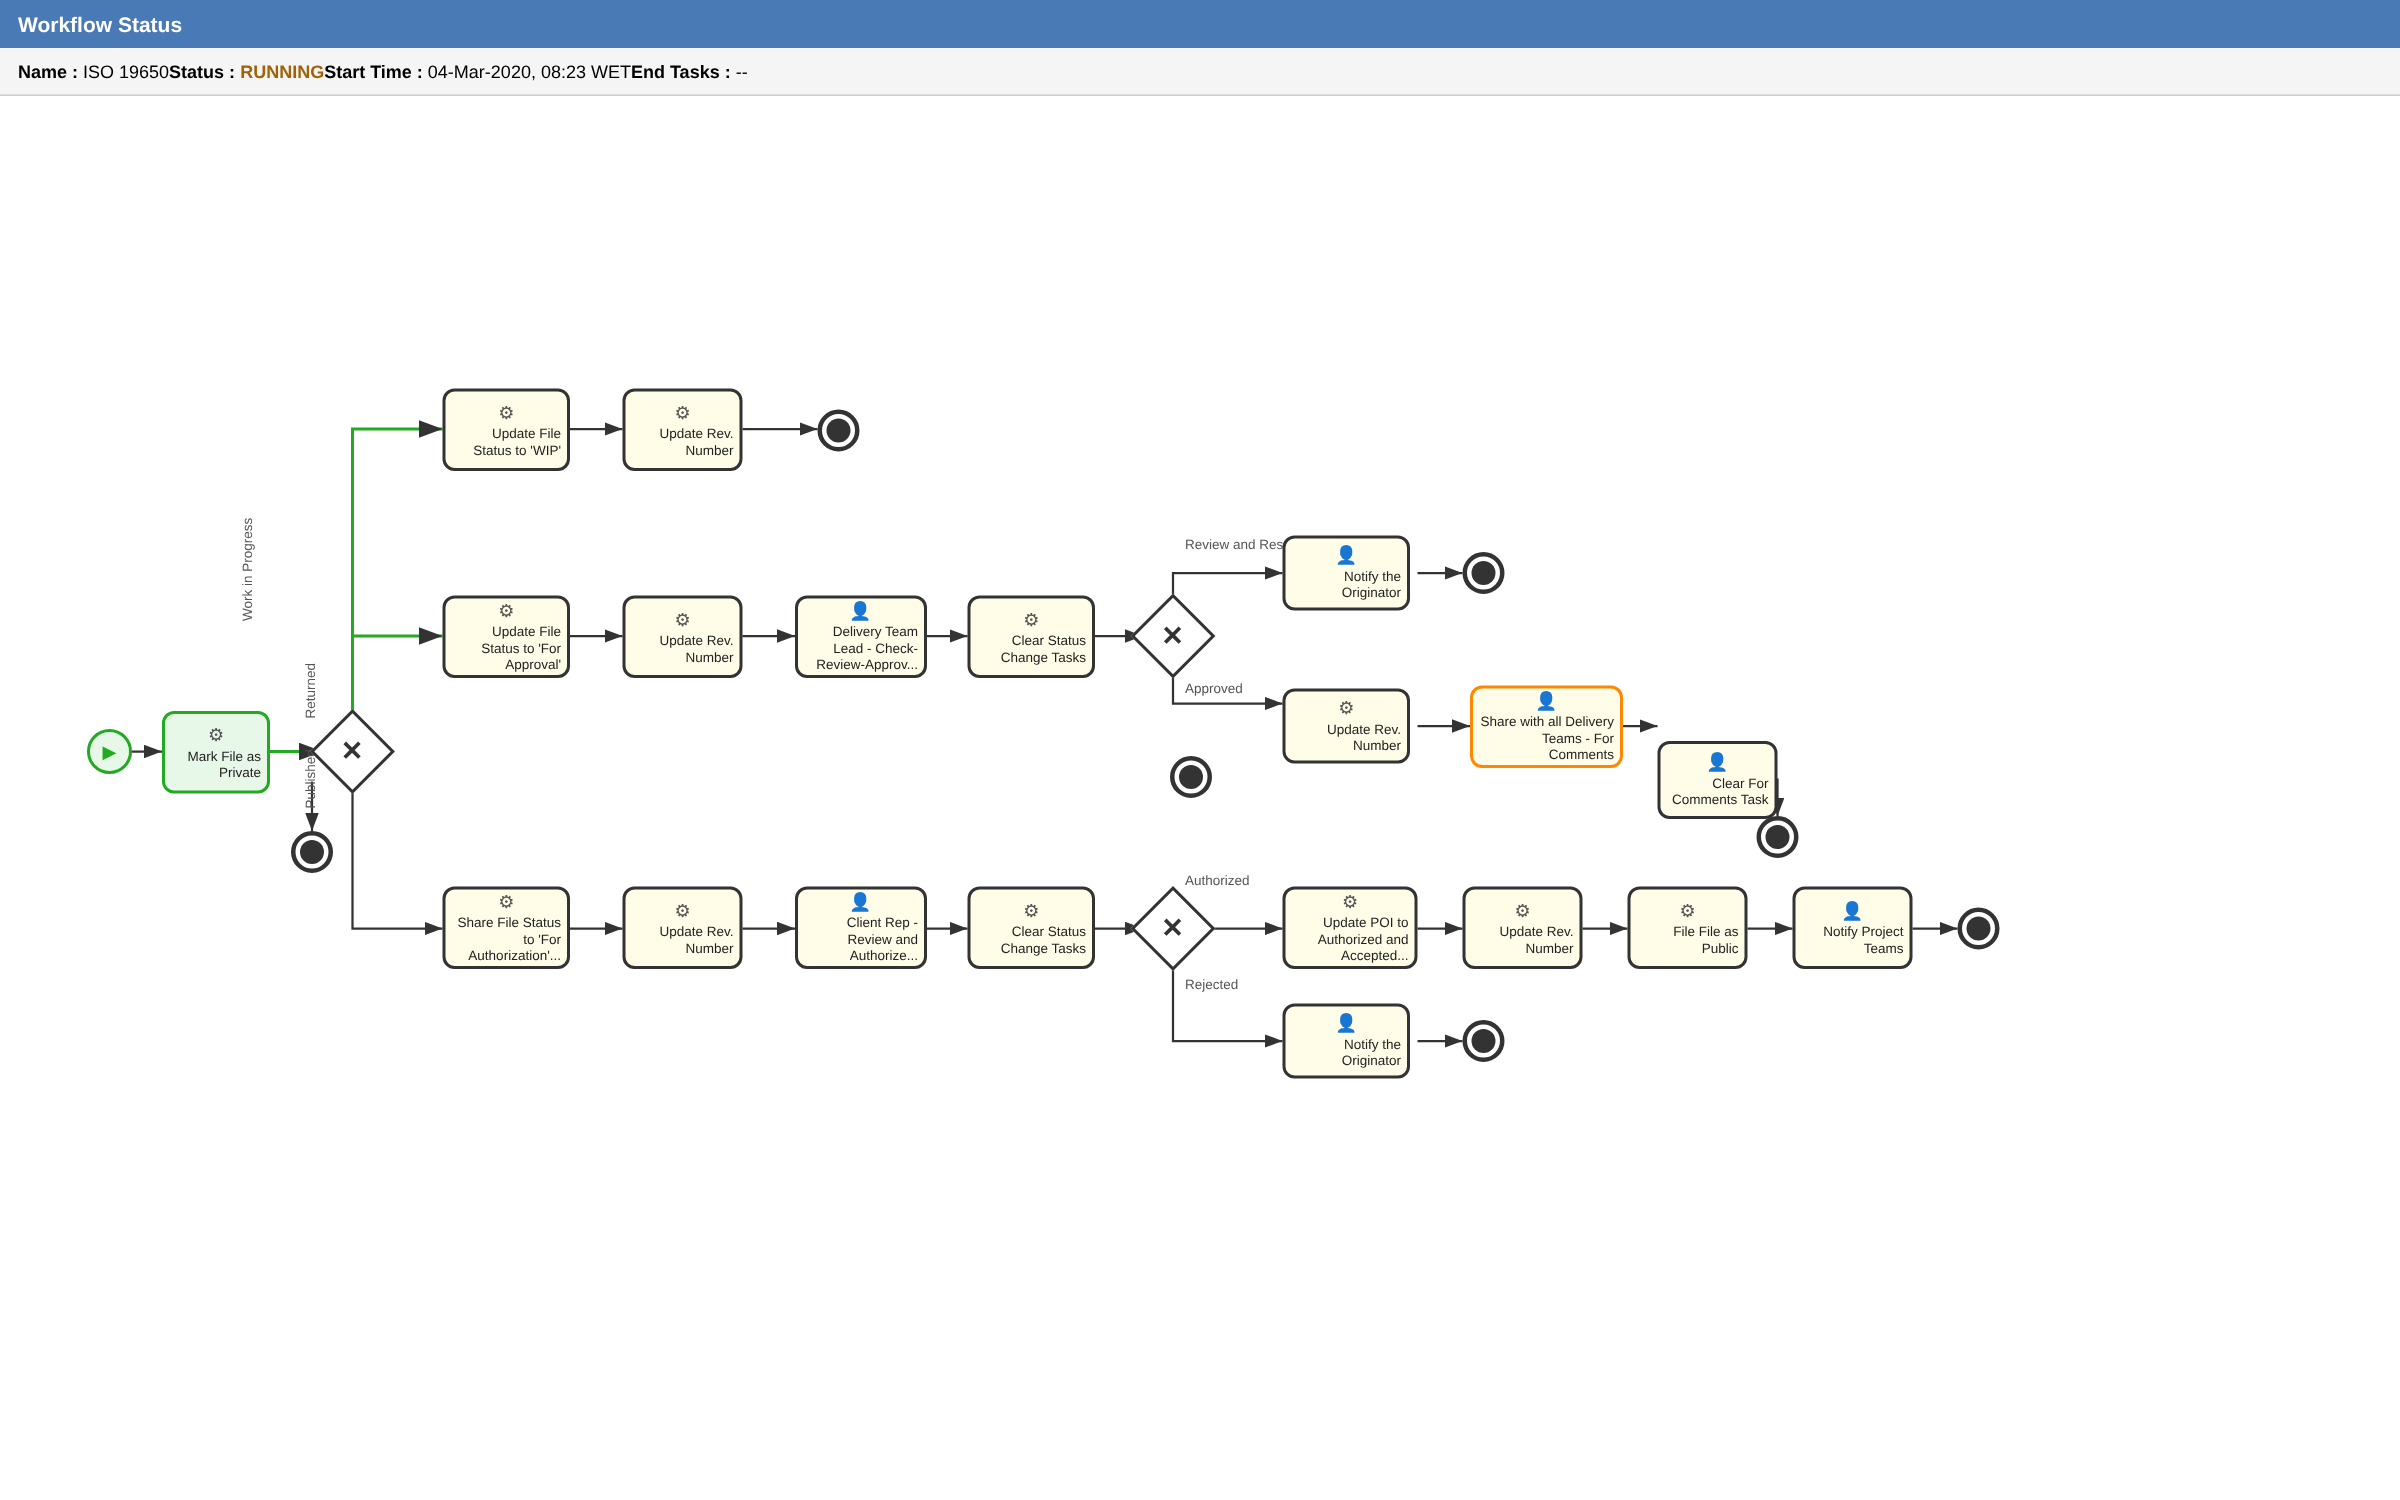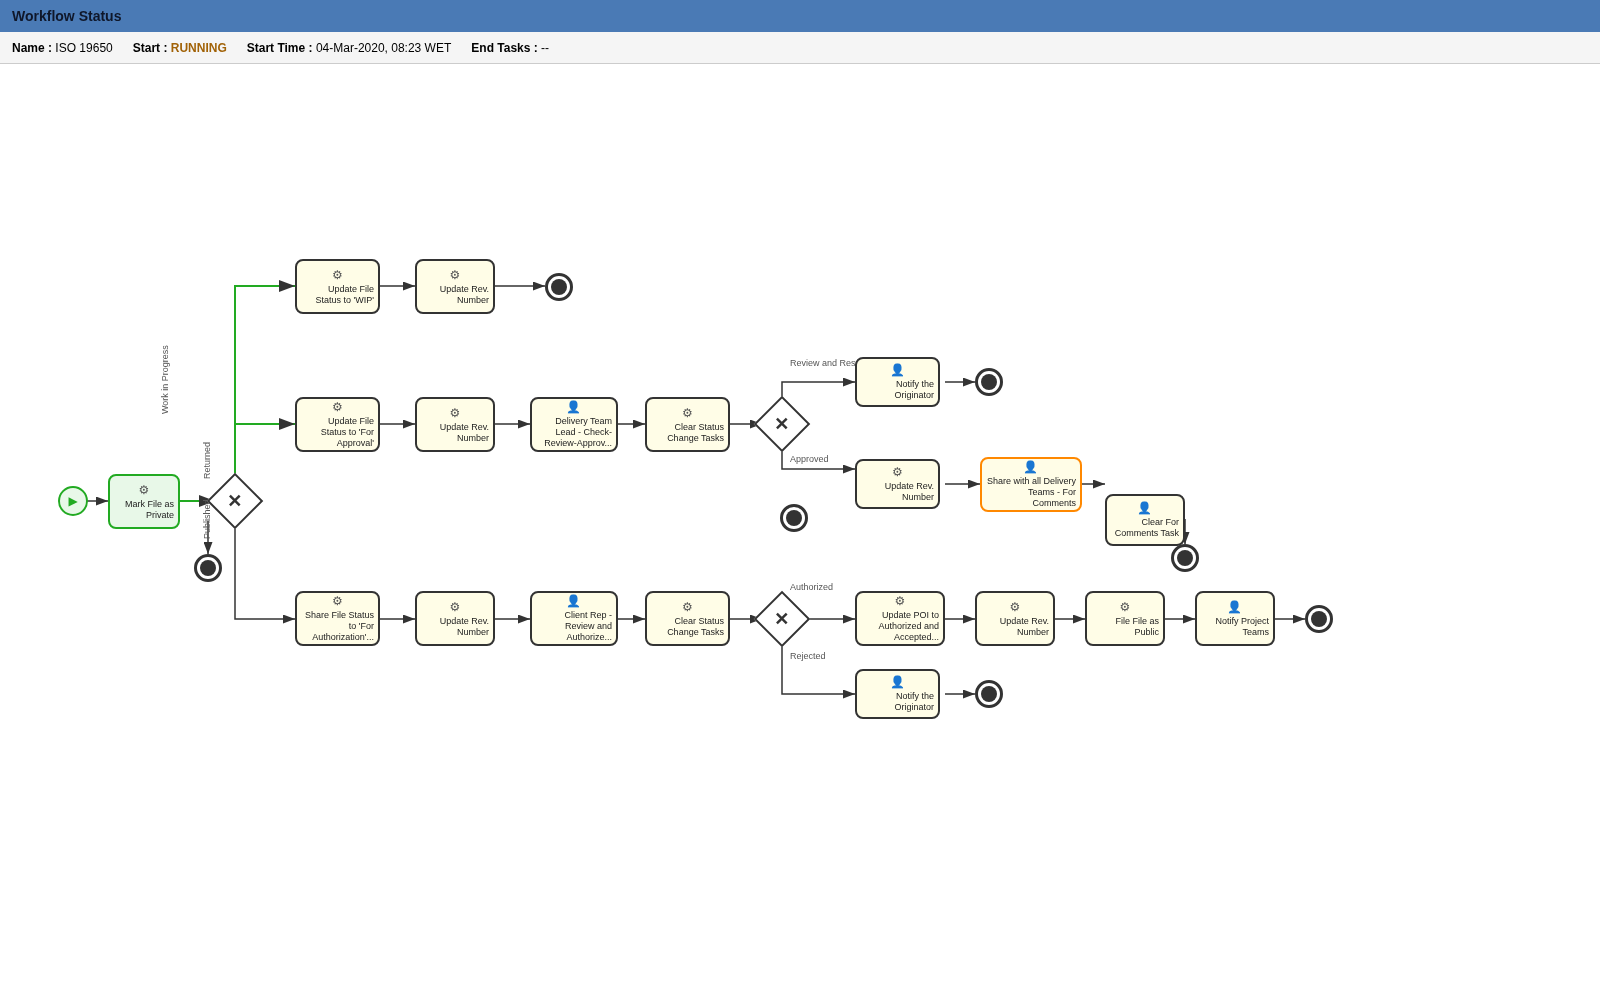--- a/index.html
+++ b/index.html
@@ -1,37 +1,36 @@
 <!DOCTYPE html>
 <html><head>
   <meta charset="utf-8">
   <style>
     * { box-sizing: border-box; margin: 0; padding: 0; }
     body { font-family: Arial, sans-serif; background: #f0f0f0; width: 1600px; height: 1000px; overflow: hidden; }
 
     .title-bar {
       background: #4a7ab5;
-      color: #0f172a;
+      color: #ffffff;
       padding: 8px 12px;
       font-size: 14px;
       font-weight: bold;
       height: 32px;
       display: flex;
       align-items: center;
     }
 
     .status-bar {
       background: #f5f5f5;
       border-bottom: 1px solid #ccc;
       padding: 6px 12px;
       font-size: 12px;
       height: 32px;
       display: flex;
       align-items: center;
-      gap: 20px;
     }
 
     .status-running { color: #a16207; font-weight: bold; }
 
     .canvas {
       background: white;
       width: 1600px;
       height: 936px;
       position: relative;
       overflow: hidden;
@@ -137,21 +136,21 @@
   </style>
 </head>
 <body>
 
 <div class="title-bar">
   <span>Workflow Status</span>
 </div>
 
 <div class="status-bar">
   <span><strong>Name :</strong> <span>ISO 19650</span></span>
-  <span><strong>Start :</strong> <span class="status-running">RUNNING</span></span>
+  <span><strong>Status :</strong> <span class="status-running">RUNNING</span></span>
   <span><strong>Start Time :</strong> <span>04-Mar-2020, 08:23 WET</span></span>
   <span><strong>End Tasks :</strong> <span>--</span></span>
 </div>
 
 <div class="canvas">
 
   <svg class="svg-layer">
     <defs>
       <marker id="arrowhead" markerWidth="8" markerHeight="6" refX="8" refY="3" orient="auto">
         <polygon points="0 0, 8 3, 0 6" fill="#333"></polygon>

